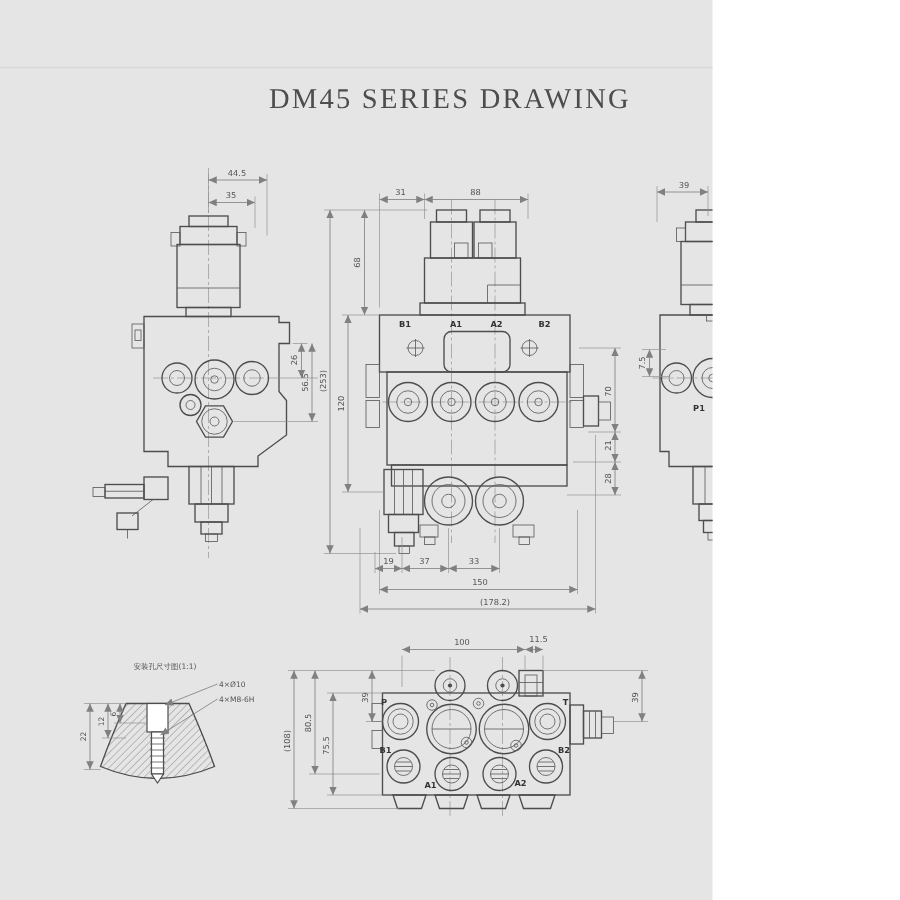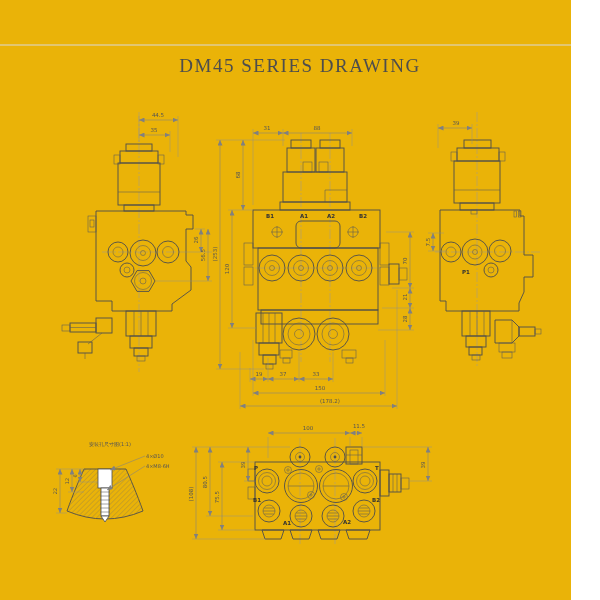--- a/index.html
+++ b/index.html
@@ -1,16 +1,16 @@
 <!DOCTYPE html>
 <html><head>
 <meta charset="utf-8">
 <style>
   html,body{margin:0;padding:0;background:#fff;}
-  .page{width:571px;height:600px;position:relative;background:#eab308;overflow:hidden;}
+  .page{width:475px;height:600px;position:relative;background:#e5e5e5;overflow:hidden;}
   svg{display:block;}
   text{font-family:"DejaVu Sans",sans-serif;}
   .title{font-family:"Liberation Serif",serif;font-size:19px;fill:#4d4d4d;letter-spacing:1.5px;}
   .hd{stroke:#d9d9d9;stroke-width:1;}
   .ln{fill:none;stroke:#4d4d4d;stroke-width:0.9;}
   .ln2{fill:none;stroke:#5a5a5a;stroke-width:0.55;}
   .fillw{fill:#ffffff;stroke:#4d4d4d;stroke-width:0.8;}
   .dim{stroke:#808080;stroke-width:0.55;fill:none;}
   .ext{stroke:#8f8f8f;stroke-width:0.45;fill:none;}
   .cl{stroke:#9a9a9a;stroke-width:0.5;stroke-dasharray:10 2 2 2;fill:none;}

